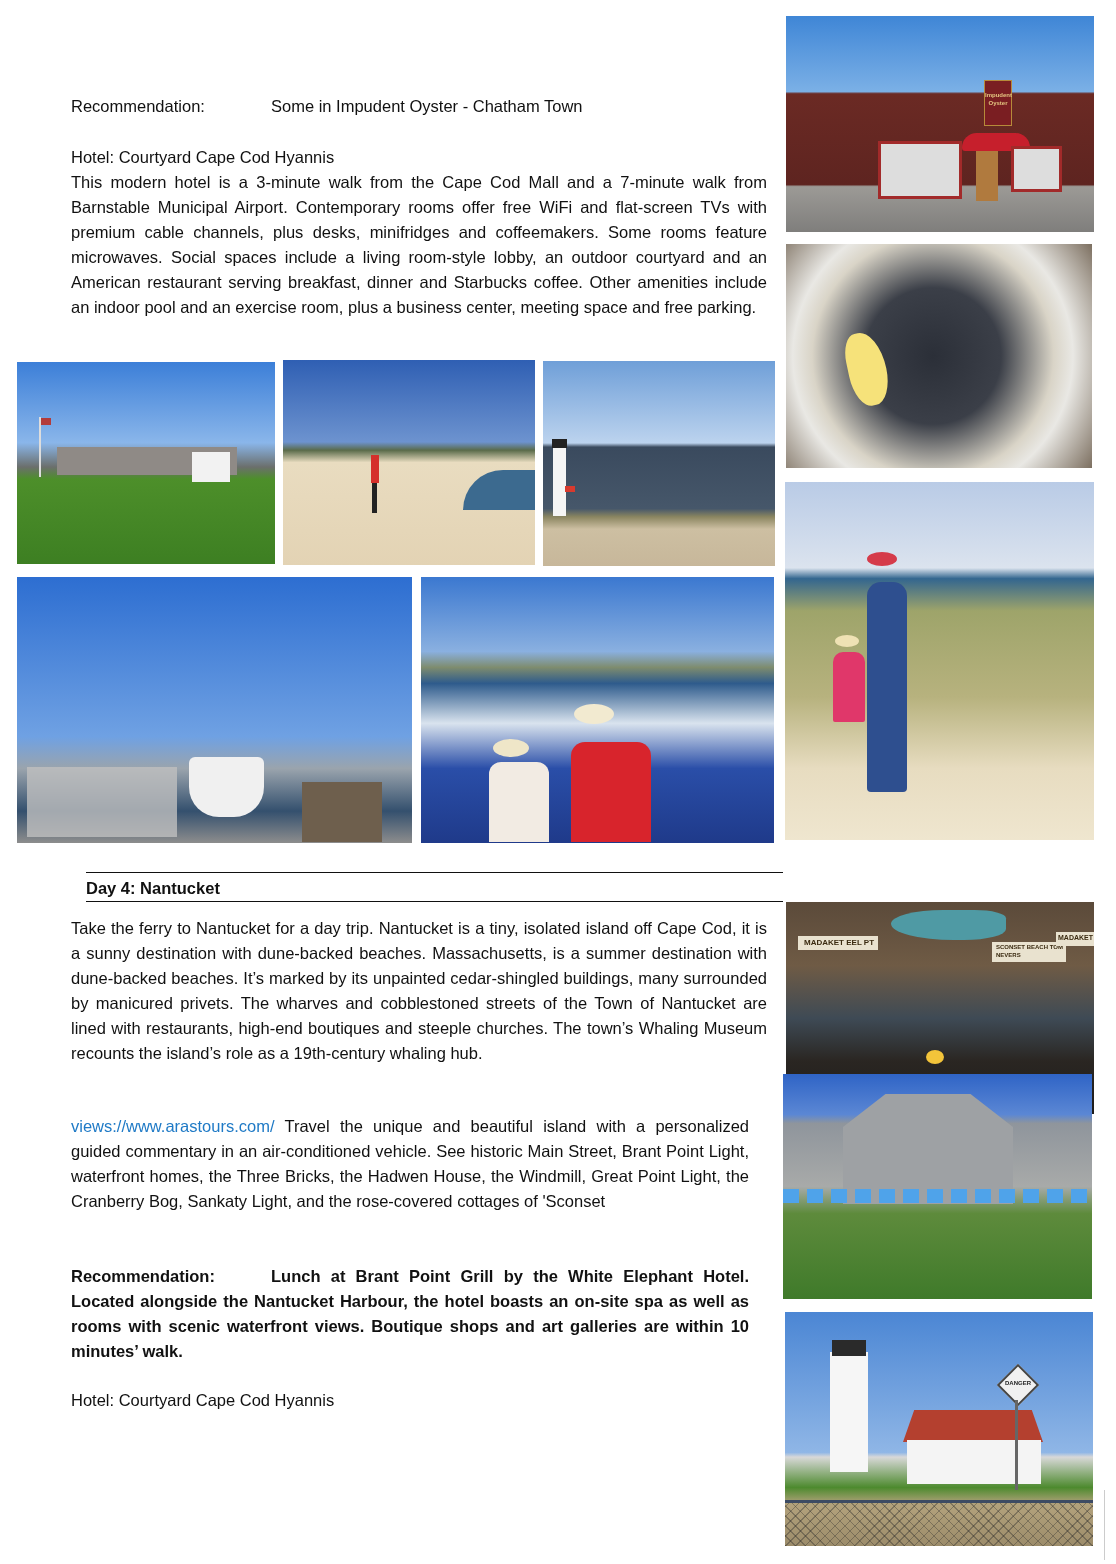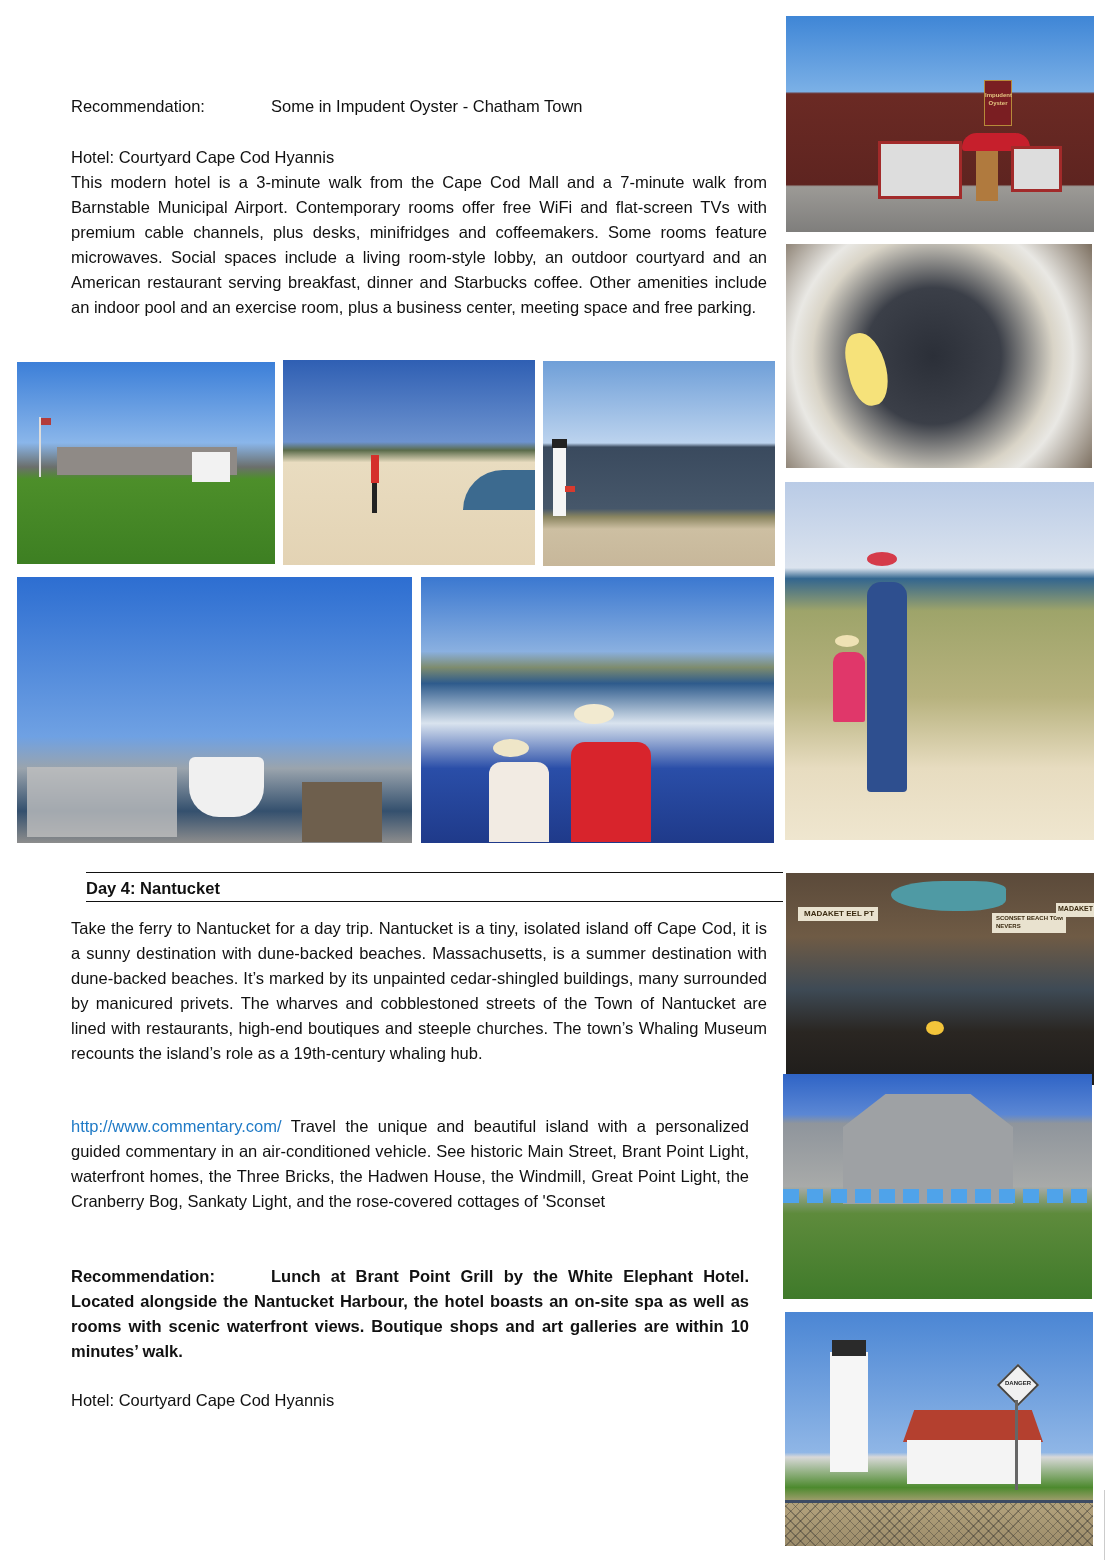--- a/index.html
+++ b/index.html
@@ -89,21 +89,21 @@
   <div class="shape" style="left:62px;top:88px;width:38px;height:74px;background:#f6e27a;border-radius:40% 60% 50% 50%;transform:rotate(-12deg);"></div>
 </div>
 
 <div class="photo p-dunes" style="left:785px;top:482px;width:309px;height:358px;">
   <div class="shape" style="left:82px;top:100px;width:40px;height:210px;background:#2e4f8f;border-radius:14px 14px 4px 4px;"></div>
   <div class="shape" style="left:48px;top:170px;width:32px;height:70px;background:#e0376a;border-radius:10px 10px 2px 2px;"></div>
   <div class="shape" style="left:82px;top:70px;width:30px;height:14px;background:#d53b4a;border-radius:50%;"></div>
   <div class="shape" style="left:50px;top:153px;width:24px;height:12px;background:#efe2b4;border-radius:50%;"></div>
 </div>
 
-<div class="photo p-shop" style="left:786px;top:873px;width:308px;height:212px;">
+<div class="photo p-shop" style="left:786px;top:902px;width:308px;height:212px;">
   <div class="shape" style="left:105px;top:8px;width:115px;height:30px;background:#4f9aa4;border-radius:50% 30% 40% 60%;"></div>
   <div class="shape" style="left:12px;top:34px;width:80px;height:14px;background:#e9e2cf;"></div>
   <div class="cap" style="left:18px;top:36px;font-size:8px;">MADAKET EEL PT</div>
   <div class="shape" style="left:206px;top:40px;width:74px;height:20px;background:#e9e2cf;"></div>
   <div class="cap" style="left:210px;top:41px;font-size:6px;line-height:8px;width:70px;">SCONSET BEACH TOM NEVERS</div>
   <div class="shape" style="left:270px;top:30px;width:38px;height:14px;background:#e9e2cf;"></div>
   <div class="cap" style="left:272px;top:32px;font-size:7px;">MADAKET</div>
   <div class="shape" style="left:140px;top:148px;width:18px;height:14px;background:#f3c43a;border-radius:50%;"></div>
 </div>
 
@@ -124,20 +124,20 @@
   <div class="shape" style="left:0;top:188px;width:308px;height:3px;background:#3d4b63;"></div>
 </div>
 
 <div class="rule-right"></div>
 
 <div class="heading">Day 4: Nantucket</div>
 
 <div class="txt justify" style="top:916px;">Take the ferry to Nantucket for a day trip. Nantucket is a tiny, isolated island off Cape Cod, it is a sunny destination with dune-backed beaches. Massachusetts, is a summer destination with dune-backed beaches. It’s marked by its unpainted cedar-shingled buildings, many surrounded by manicured privets. The wharves and cobblestoned streets of the Town of Nantucket are lined with restaurants, high-end boutiques and steeple churches. The town’s Whaling Museum recounts the island’s role as a 19th-century whaling hub.</div>
 
 <div class="txt justify" style="top:1114px;width:678px;">
-  <a class="link">http://www.commentary.com/</a><span> Travel the unique and beautiful island with a personalized guided commentary in an air-conditioned vehicle. See historic Main Street, Brant Point Light, waterfront homes, the Three Bricks, the Hadwen House, the Windmill, Great Point Light, the Cranberry Bog, Sankaty Light, and the rose-covered cottages of 'Sconset</span>
+  <a class="link">views://www.arastours.com/</a><span> Travel the unique and beautiful island with a personalized guided commentary in an air-conditioned vehicle. See historic Main Street, Brant Point Light, waterfront homes, the Three Bricks, the Hadwen House, the Windmill, Great Point Light, the Cranberry Bog, Sankaty Light, and the rose-covered cottages of 'Sconset</span>
 </div>
 
 <div class="txt justify" style="top:1264px;width:678px;font-weight:bold;">
   <span class="tab">Recommendation:</span><span>Lunch at Brant Point Grill by the White Elephant Hotel. Located alongside the Nantucket Harbour, the hotel boasts an on-site spa as well as rooms with scenic waterfront views. Boutique shops and art galleries are within 10 minutes’ walk.</span>
 </div>
 
 <div class="txt" style="top:1388px;">Hotel: Courtyard Cape Cod Hyannis</div>
 
 </body></html>

